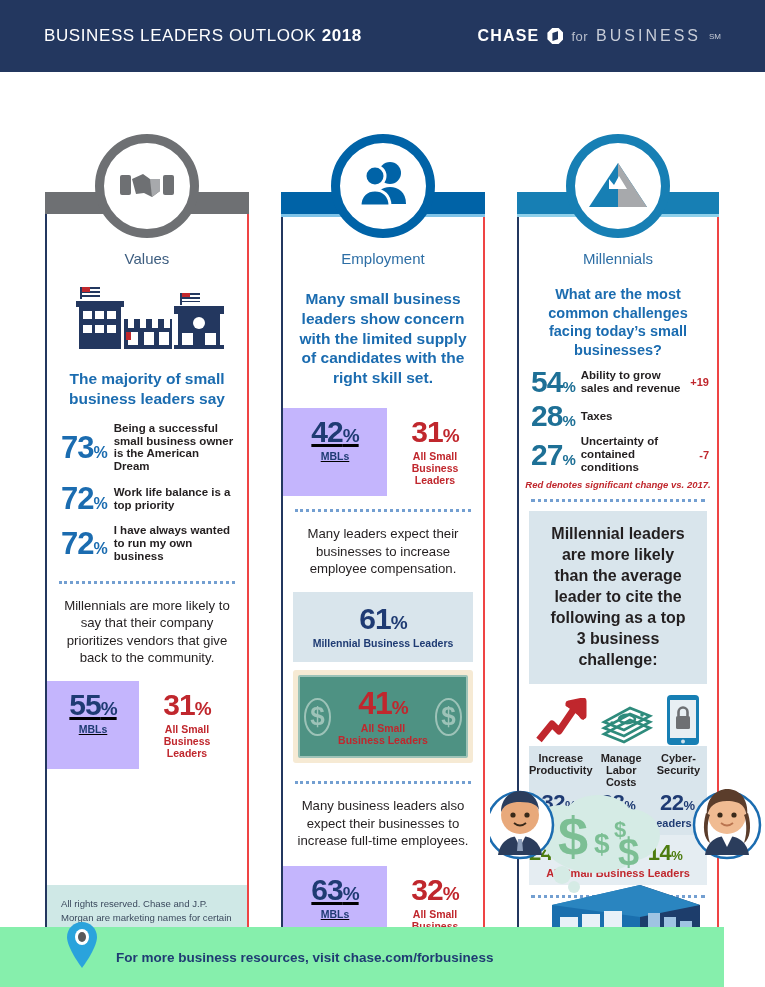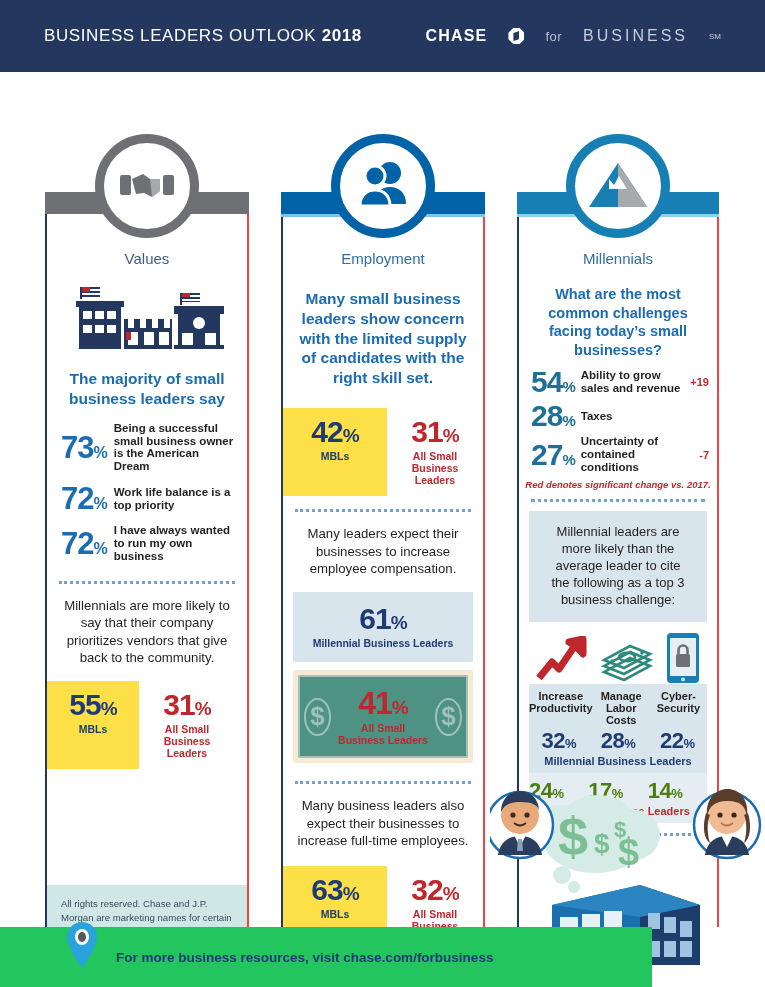--- a/index.html
+++ b/index.html
@@ -20,21 +20,21 @@
     justify-content: space-between;
     padding: 0 44px;
   }
   .header-title {
     color: #ffffff;
     font-size: 17px;
     letter-spacing: .6px;
     font-weight: 400;
   }
   .header-title b { font-weight: 700; }
-  .brand { display:flex; align-items:center; gap:21px;margin-left:32px; }
+  .brand { display:flex; align-items:center; gap:8px;margin-left:32px; }
   .brand-chase {
     color:#fff; font-size:16px; font-weight:700; letter-spacing:1.2px;
   }
   .brand-octagon {
     width:16px; height:16px; background:#fff;
     clip-path: polygon(30% 0,70% 0,100% 30%,100% 70%,70% 100%,30% 100%,0 70%,0 30%);
     position:relative;
   }
   .brand-octagon::after{
     content:""; position:absolute; left:5px; top:3px;
@@ -113,21 +113,21 @@
   .stat-pct {
     color:#1b6cb0; font-weight:800; font-size:31px; line-height:1; letter-spacing:-1px;
     white-space:nowrap;
   }
   .stat-pct .sm { font-size:16px; font-weight:800; }
   .stat-label { font-size:11.5px; font-weight:700; color:#231f20; line-height:1.12; }
 
   
   .duo { display:flex; align-items:stretch; }
   .duo .blue-box {
-    background:#fde047; padding:9px 21px 10px; text-align:center;
+    background:#c4b5fd; padding:9px 21px 10px; text-align:center;text-decoration:underline;
   }
   .duo .red-box { padding:9px 4px 10px; text-align:center; }
   .bignum-blue { color:#1f3b73; font-weight:800; font-size:30px; line-height:1; letter-spacing:-1px; }
   .bignum-blue .sm { font-size:19px; }
   .bignum-red { color:#c0272d; font-weight:800; font-size:30px; line-height:1; letter-spacing:-1px; }
   .bignum-red .sm { font-size:19px; }
   .sub-blue { color:#1f3b73; font-weight:700; font-size:10.5px; margin-top:3px; line-height:1.15;}
   .sub-red  { color:#c0272d; font-weight:700; font-size:10.5px; margin-top:3px; line-height:1.15;}
 
   .wide-blue-box {
@@ -155,21 +155,21 @@
   
   .ch-row { display:flex; align-items:center; padding: 2px 8px 2px 12px; gap:6px; }
   .ch-pct { color:#1e7096; font-weight:800; font-size:30px; line-height:1; letter-spacing:-1px; white-space:nowrap;}
   .ch-pct .sm { font-size:15px; }
   .ch-label { font-size:11.5px; font-weight:700; color:#231f20; line-height:1.12; flex:1;}
   .ch-delta { color:#c0272d; font-size:11px; font-weight:600; width:22px; text-align:right;}
   .redote { color:#c0272d; font-size:9.5px; font-style:italic; font-weight:700; text-align:center; margin-top:3px;}
 
   .grey-quote {
     background:#d9e5ec; text-align:center; padding:12px 20px 13px; margin:0 10px;
-    font-size:13px; line-height:1.32; color:#231f20; font-weight:400;
+    font-size:16px; line-height:1.32; color:#231f20; font-weight:700;
   }
 
   .icon3 { display:flex; justify-content:space-around; align-items:flex-end; padding:10px 12px 0; }
 
   .tri-table { margin: 0 10px; }
   .tri-head { background:#d9e5ec; display:flex; padding-top:6px; }
   .tri-head > div { flex:1; text-align:center; font-size:11px; font-weight:700; color:#231f20; line-height:1.1;}
   .tri-nums { background:#d9e5ec; display:flex; padding-top:2px;}
   .tri-nums > div { flex:1; text-align:center; color:#1f3b73; font-weight:800; font-size:22px; letter-spacing:-.5px;}
   .tri-nums .sm { font-size:13px; }
@@ -181,22 +181,22 @@
 
   
   .disclaimer {
     position:absolute; left:0px; right:0px; top:683px;
     background:#cfe8e6; padding:12px 14px 14px;
     font-size:9.6px; line-height:1.5; color:#3c4a5e;
   }
 
   
   .footer {
-    position:absolute; left:0; bottom:0; width:652px; height:60px;
-    background:#22c55e; display:flex; align-items:center;
+    position:absolute; left:0; bottom:0; width:724px; height:60px;
+    background:#86efac; display:flex; align-items:center;
   }
   .footer-text {
     color:#1f3b73; font-weight:700; font-size:13.5px; margin-left:116px;
   }
   .pin { position:absolute; left:66px; bottom:18px; width:32px; height:48px; }
 
   .people-row { display:flex; justify-content:center; align-items:flex-end; gap:2px; padding-top:6px;}
 </style>
 </head>
 <body>

